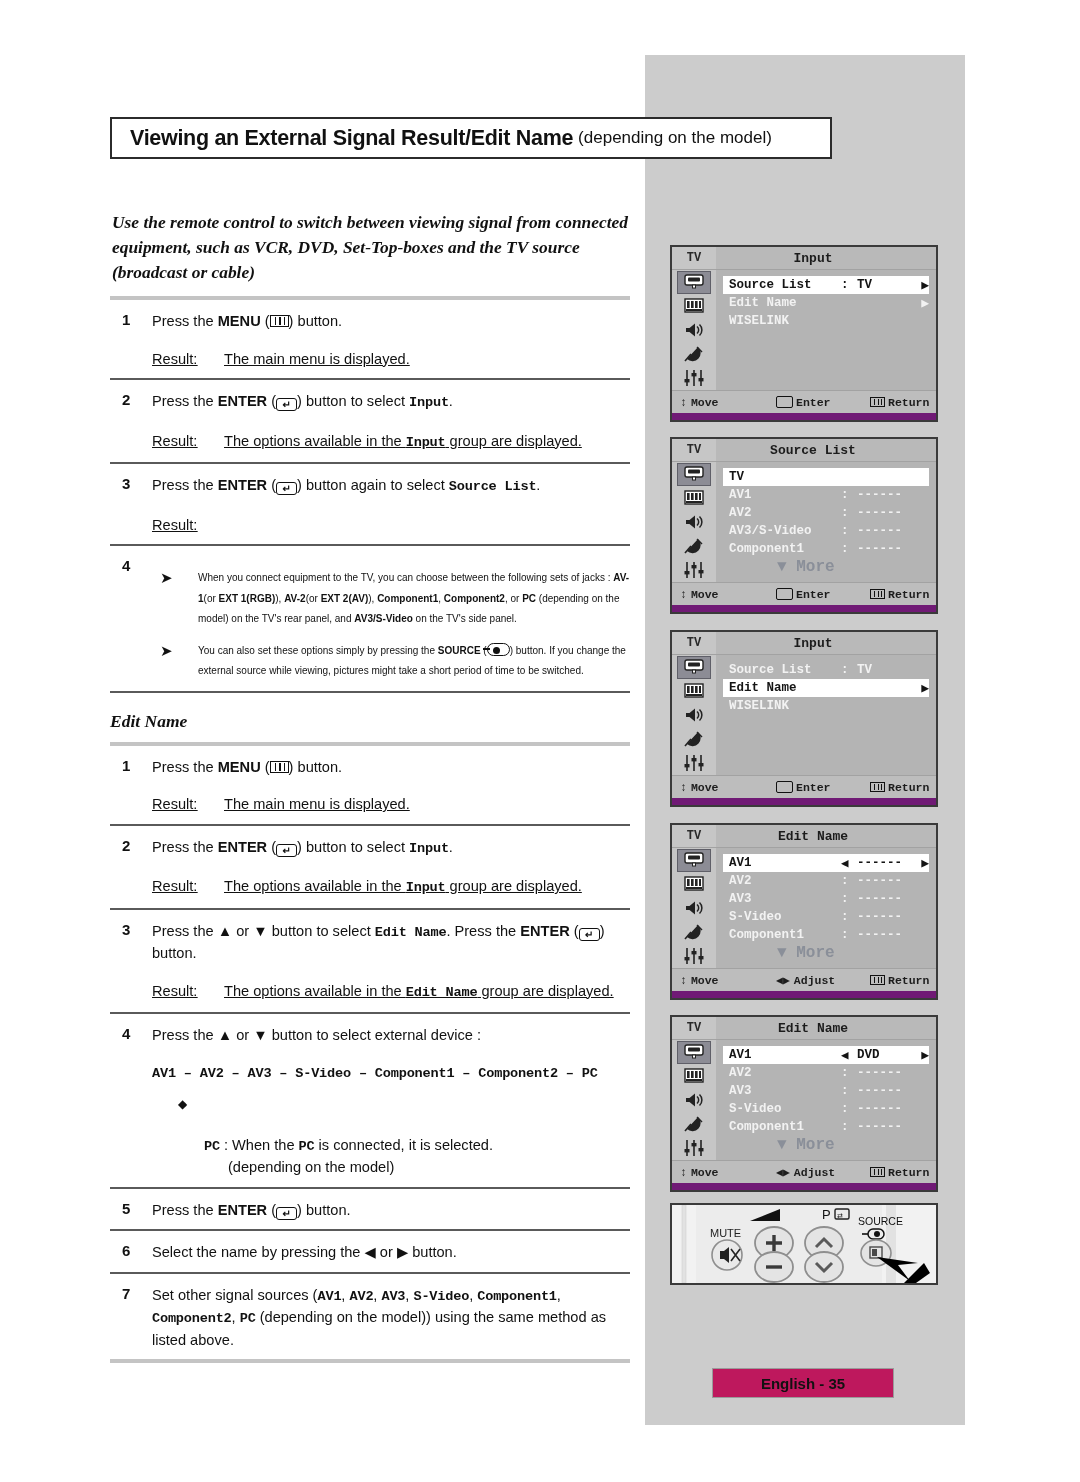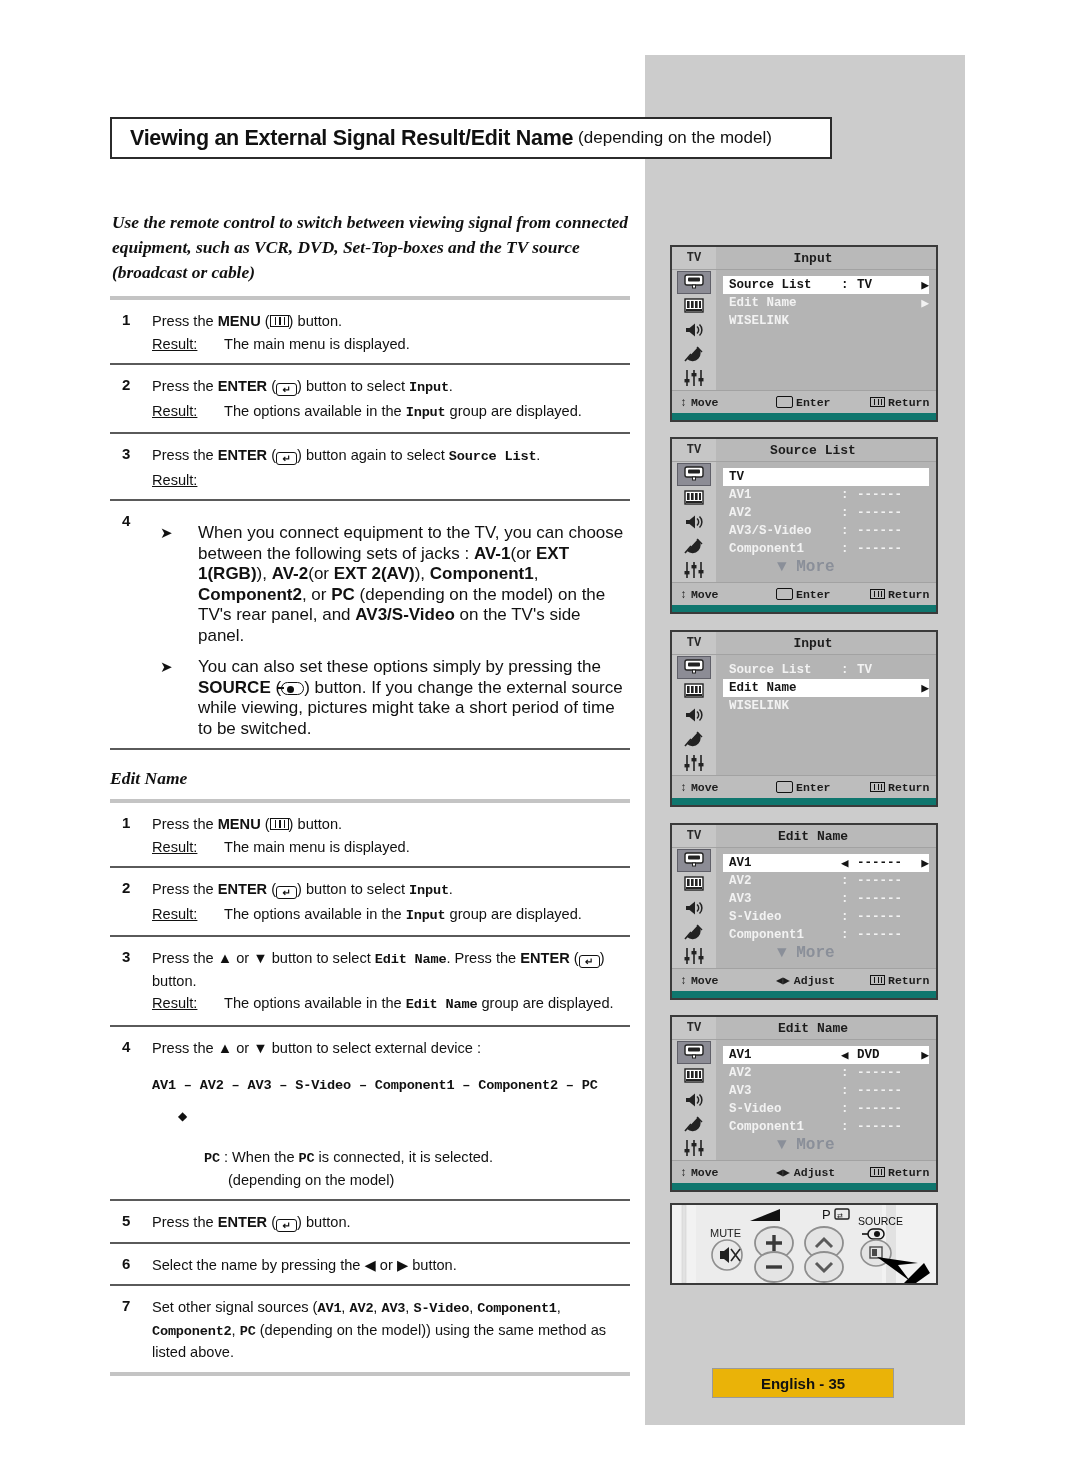--- a/index.html
+++ b/index.html
@@ -34,32 +34,32 @@
   #left-col{position:absolute;left:110px;top:296px;width:520px;}
 
   .sep-thick{height:4px;background:#c4c4c4;margin:0;}
   .sep-thin{height:2px;background:#5a5a5a;margin:0;}
 
   .step{display:flex;padding:11px 0 9px 0;}
   .step .num{width:42px;flex:none;font-size:15px;font-weight:bold;color:#111;
              text-align:left;padding-left:12px;box-sizing:border-box;}
   .step .body{flex:1;font-size:14.6px;line-height:20.5px;color:#111;}
 
-  .resline{display:flex;margin-top:2px;}
+  .resline{display:flex;margin-top:17px;text-decoration:underline;}
   .resline .rl{width:72px;flex:none;}
   .resline .rl u{text-decoration:underline;}
   .resline .rr{flex:1;}
 
   b{font-weight:bold;}
   .mono{font-family:"Liberation Mono",monospace;font-weight:bold;font-size:13.6px;letter-spacing:-.2px;}
 
   .bullet{display:flex;margin-top:11px;}
   .bullet .bi{width:46px;flex:none;padding-left:8px;box-sizing:border-box;
               font-size:15px;line-height:20px;}
-  .bullet .bt{flex:1;font-size:17px;line-height:20.5px;}
+  .bullet .bt{flex:1;font-size:10px;line-height:20.5px;}
 
   .dia{display:flex;margin-top:10px;padding-left:26px;}
   .dia .di{width:26px;flex:none;font-size:12px;}
   .dia .dt{flex:1;font-size:14.6px;line-height:20.5px;margin-top:41px;}
 
   
   #editname-head{
     font-family:"Liberation Serif",serif;font-style:italic;font-weight:bold;
     font-size:17.5px;color:#111;padding:18px 0 10px 0;
   }
@@ -73,21 +73,21 @@
   .k-enter{display:inline-block;width:21px;height:13px;border:1.6px solid #111;border-radius:3px;
            position:relative;vertical-align:-2px;box-sizing:border-box;background:#fff;
            font-size:10px;line-height:11px;text-align:center;color:#111;font-weight:bold;}
   .k-src{display:inline-block;width:23px;height:13px;border:1.6px solid #111;border-radius:7px;
          position:relative;vertical-align:-2px;box-sizing:border-box;background:#fff;}
   .k-src::before{content:"";position:absolute;left:-5px;top:4.6px;width:7px;height:1.8px;background:#111;}
   .k-src::after{content:"";position:absolute;left:5px;top:3.2px;width:7px;height:7px;border-radius:50%;background:#111;}
 
   
   .osd{
-    position:absolute;width:268px;height:177px;background:#0f766e;
+    position:absolute;width:268px;height:177px;background:#701a75;
     border:2px solid #3a3a3a;box-sizing:border-box;
     font-family:"Liberation Mono",monospace;
   }
   .osd-top{height:22px;background:#b9b9b9;display:flex;align-items:center;
            border-bottom:1px solid #a2a2a2;}
   .osd-top .tvtag{width:44px;height:100%;display:flex;align-items:center;justify-content:center;
                   background:#c6c6c6;font-size:12px;font-weight:bold;color:#2a2a2a;}
   .osd-top .ttl{flex:1;text-align:center;font-size:13px;font-weight:bold;color:#1c1c1c;
                 padding-right:26px;}
   .osd-mid{display:flex;height:120px;}
@@ -120,21 +120,21 @@
   .g-menu i:nth-child(1){left:3px;} .g-menu i:nth-child(2){left:6.5px;} .g-menu i:nth-child(3){left:10px;}
 
   
   #remote{
     position:absolute;left:670px;top:1203px;width:268px;height:82px;
     border:2px solid #3a3a3a;background:#f4f4f4;box-sizing:border-box;overflow:hidden;
   }
   
   #footer{
     position:absolute;left:712px;top:1368px;width:182px;height:30px;
-    background:#eab308;border:1px solid #9a9a9a;box-sizing:border-box;
+    background:#be185d;border:1px solid #9a9a9a;box-sizing:border-box;
     display:flex;align-items:center;justify-content:center;
     font-size:15px;font-weight:bold;color:#111;
   }
 </style>
 </head>
 <body>
 
 <div id="gray-panel"></div>
 
 <div id="title-box">

